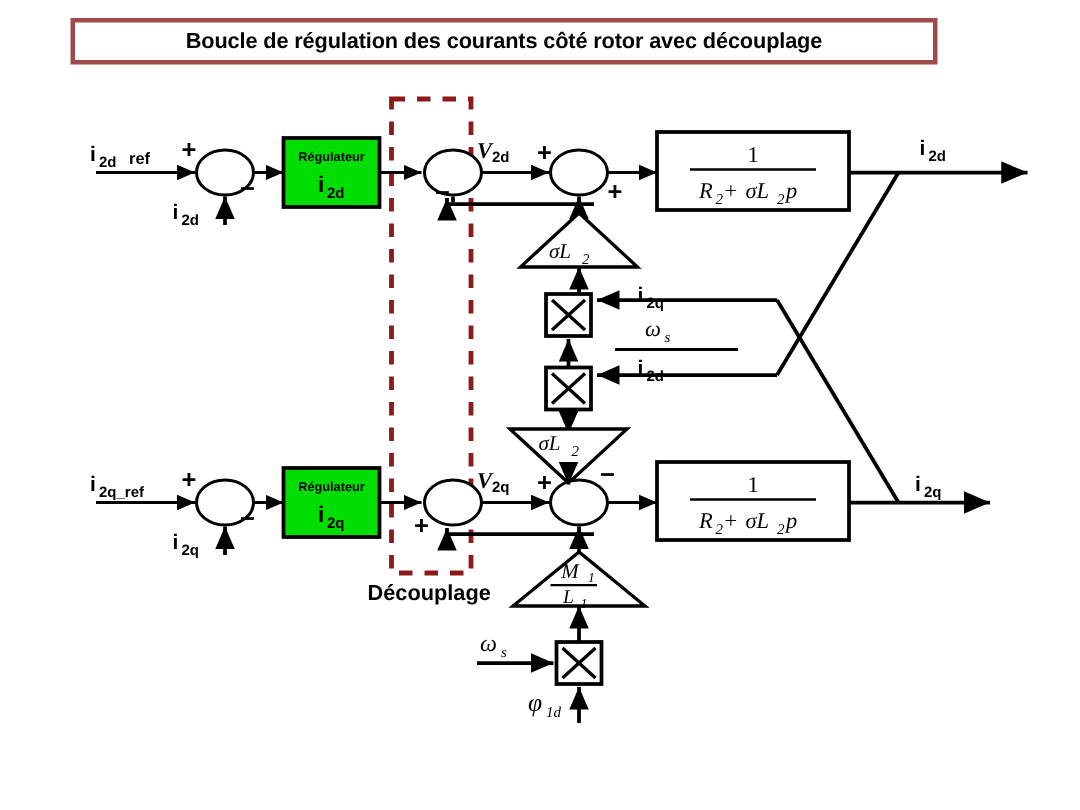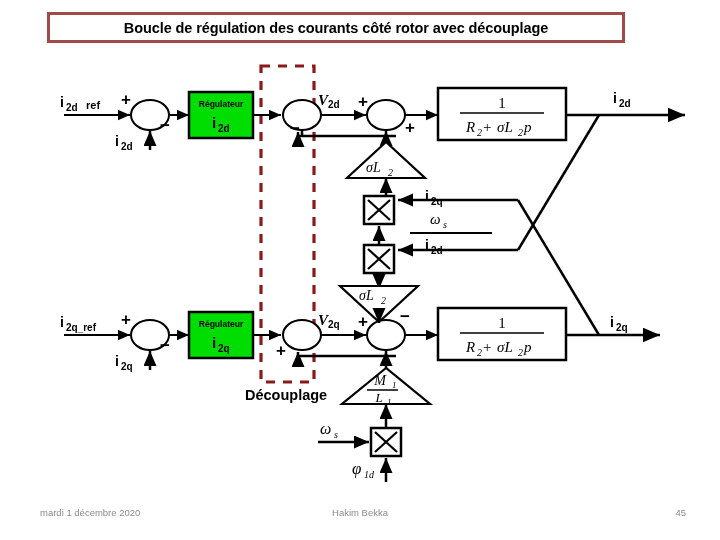--- a/index.html
+++ b/index.html
@@ -319,19 +319,14 @@
     <line x1="318" y1="442" x2="369" y2="442" stroke="#000" stroke-width="2.5" marker-end="url(#ahs)"></line>
 
     <g>
       <text class="lblser" x="352" y="474" font-size="17" font-style="italic">φ</text>
       <text class="lblser" x="364" y="478" font-size="10" font-style="italic">1d</text>
     </g>
     <line x1="386" y1="482" x2="386" y2="458" stroke="#000" stroke-width="2.5" marker-end="url(#ahs)"></line>
 
   </svg>
 
-  <div id="footer">
-    <div id="footer-date">mardi 1 décembre 2020</div>
-    <div id="footer-author">Hakim Bekka</div>
-    <div id="footer-page">45</div>
-  </div>
 
 </div>
 
 </body></html>

